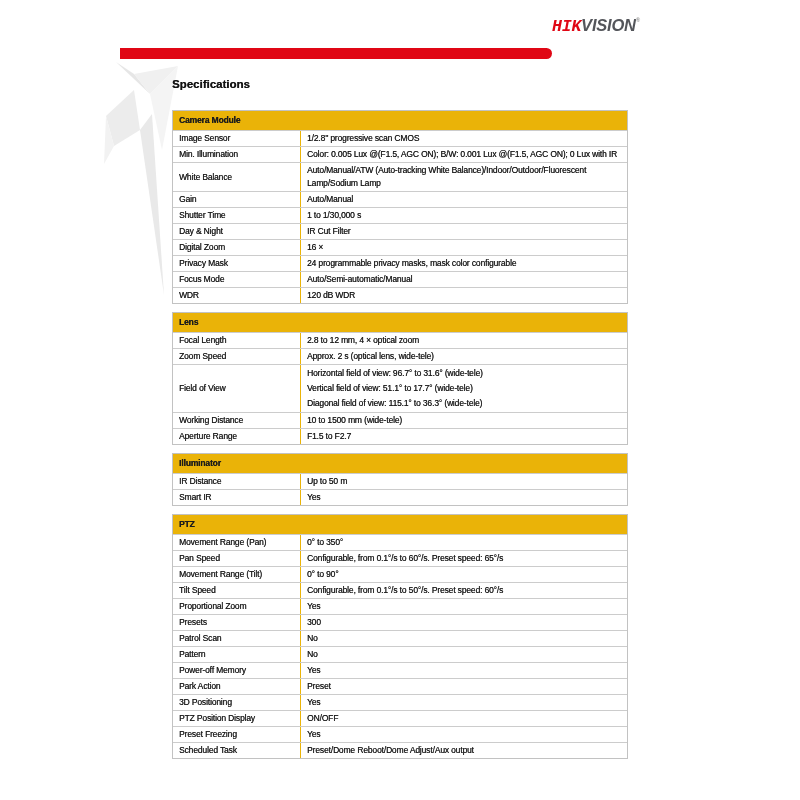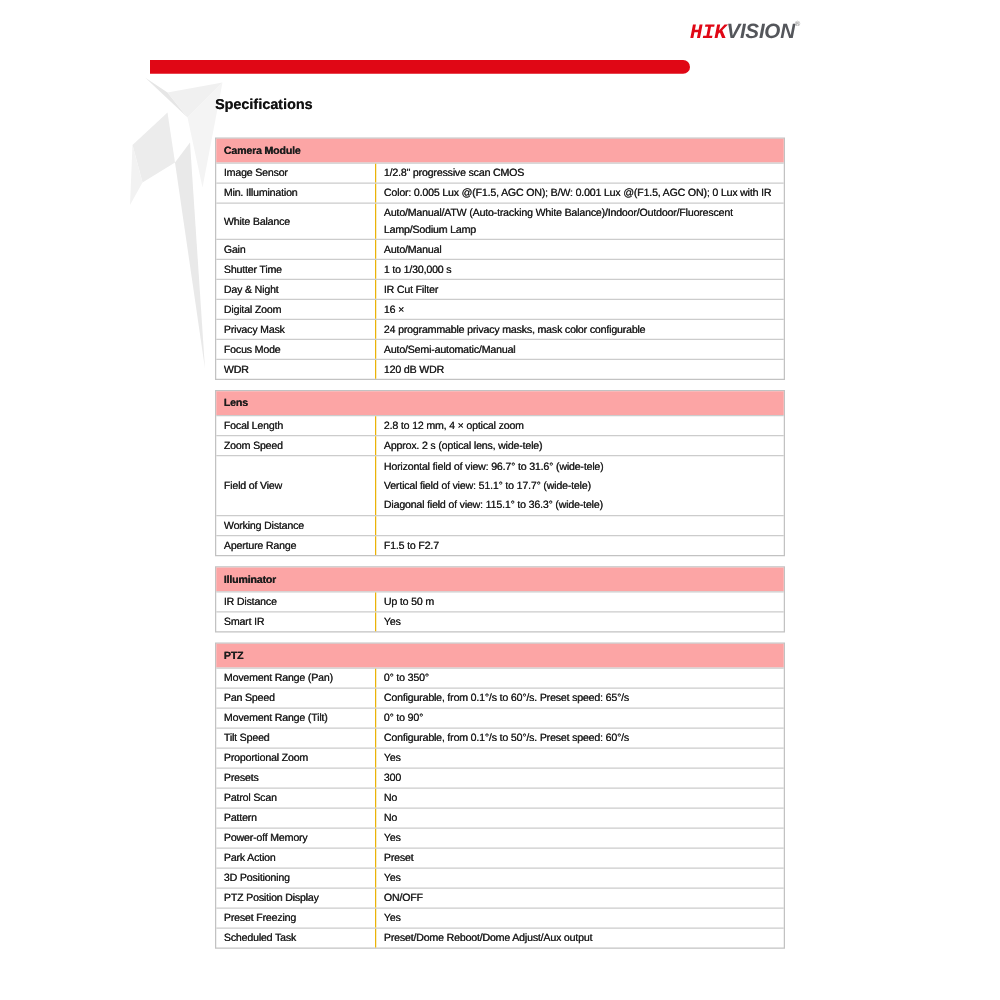--- a/index.html
+++ b/index.html
@@ -46,21 +46,21 @@
     box-sizing: border-box;
     width: 456px;
     border: 1px solid #c2c2c2;
     margin-bottom: 8px;
     color: #1c1c1c;
     font-size: 8.5px;
     letter-spacing: -0.15px;
     text-shadow: 0.25px 0 0 rgba(28,28,28,0.9);
   }
   .section-header {
-    background: #fca5a5;
+    background: #eab308;
     font-weight: bold;
     padding: 3px 6px;
     line-height: 13px;
   }
   .row { display: flex; align-items: stretch; border-top: 1px solid #cccccc; }
   .cell {
     box-sizing: border-box;
     padding: 1px 6px;
     line-height: 13px;
     display: flex; flex-direction: column; justify-content: center;
@@ -148,20 +148,21 @@
           <div class="row">
             <div class="cell label">Field of View</div>
             <div class="cell value">
               <div class="value-line">Horizontal field of view: 96.7° to 31.6° (wide-tele)</div>
               <div class="value-line">Vertical field of view: 51.1° to 17.7° (wide-tele)</div>
               <div class="value-line">Diagonal field of view: 115.1° to 36.3° (wide-tele)</div>
             </div>
           </div>
           <div class="row">
             <div class="cell label">Working Distance</div>
+            <div class="cell value">10 to 1500 mm (wide-tele)</div>
           </div>
           <div class="row">
             <div class="cell label">Aperture Range</div>
             <div class="cell value">F1.5 to F2.7</div>
           </div>
         </div>
         <div class="spec-table">
           <div class="section-header">Illuminator</div>
           <div class="row">
             <div class="cell label">IR Distance</div>

